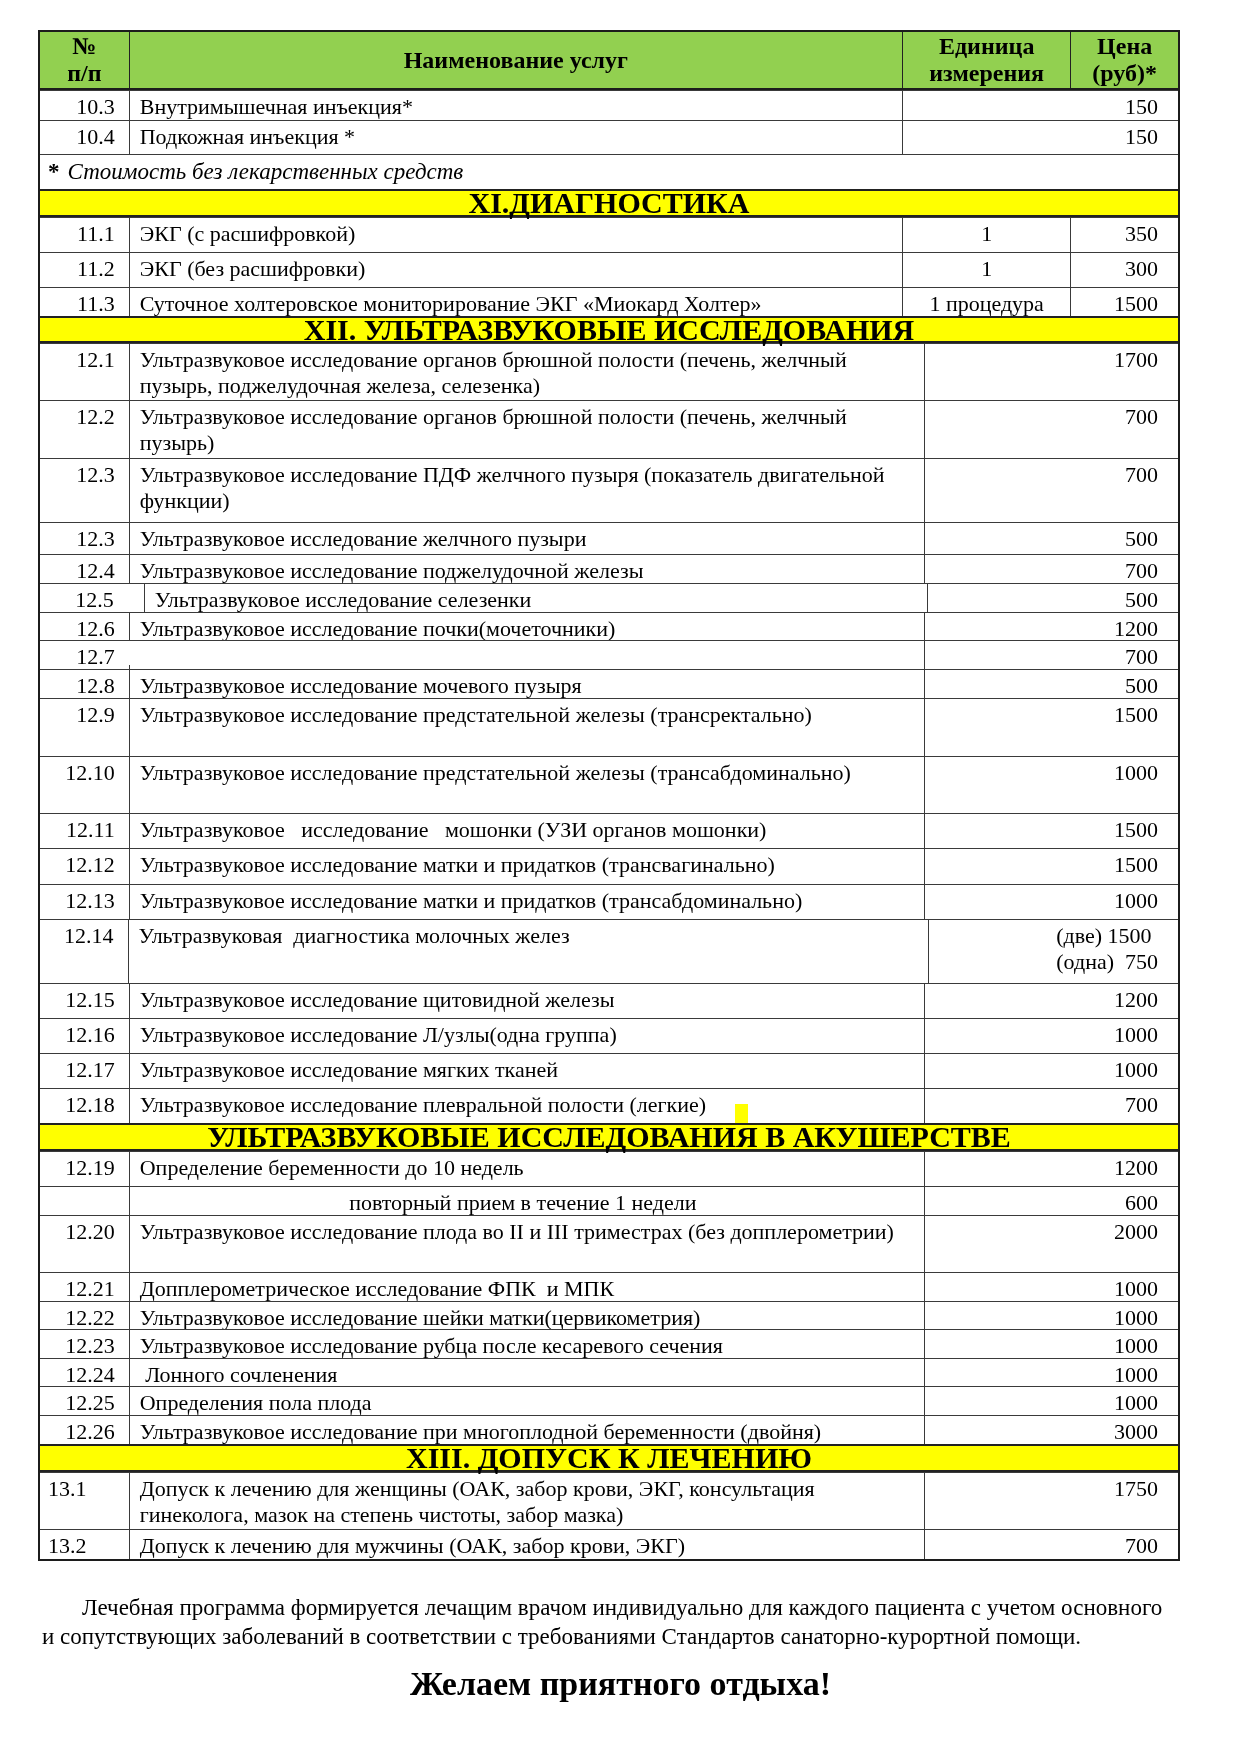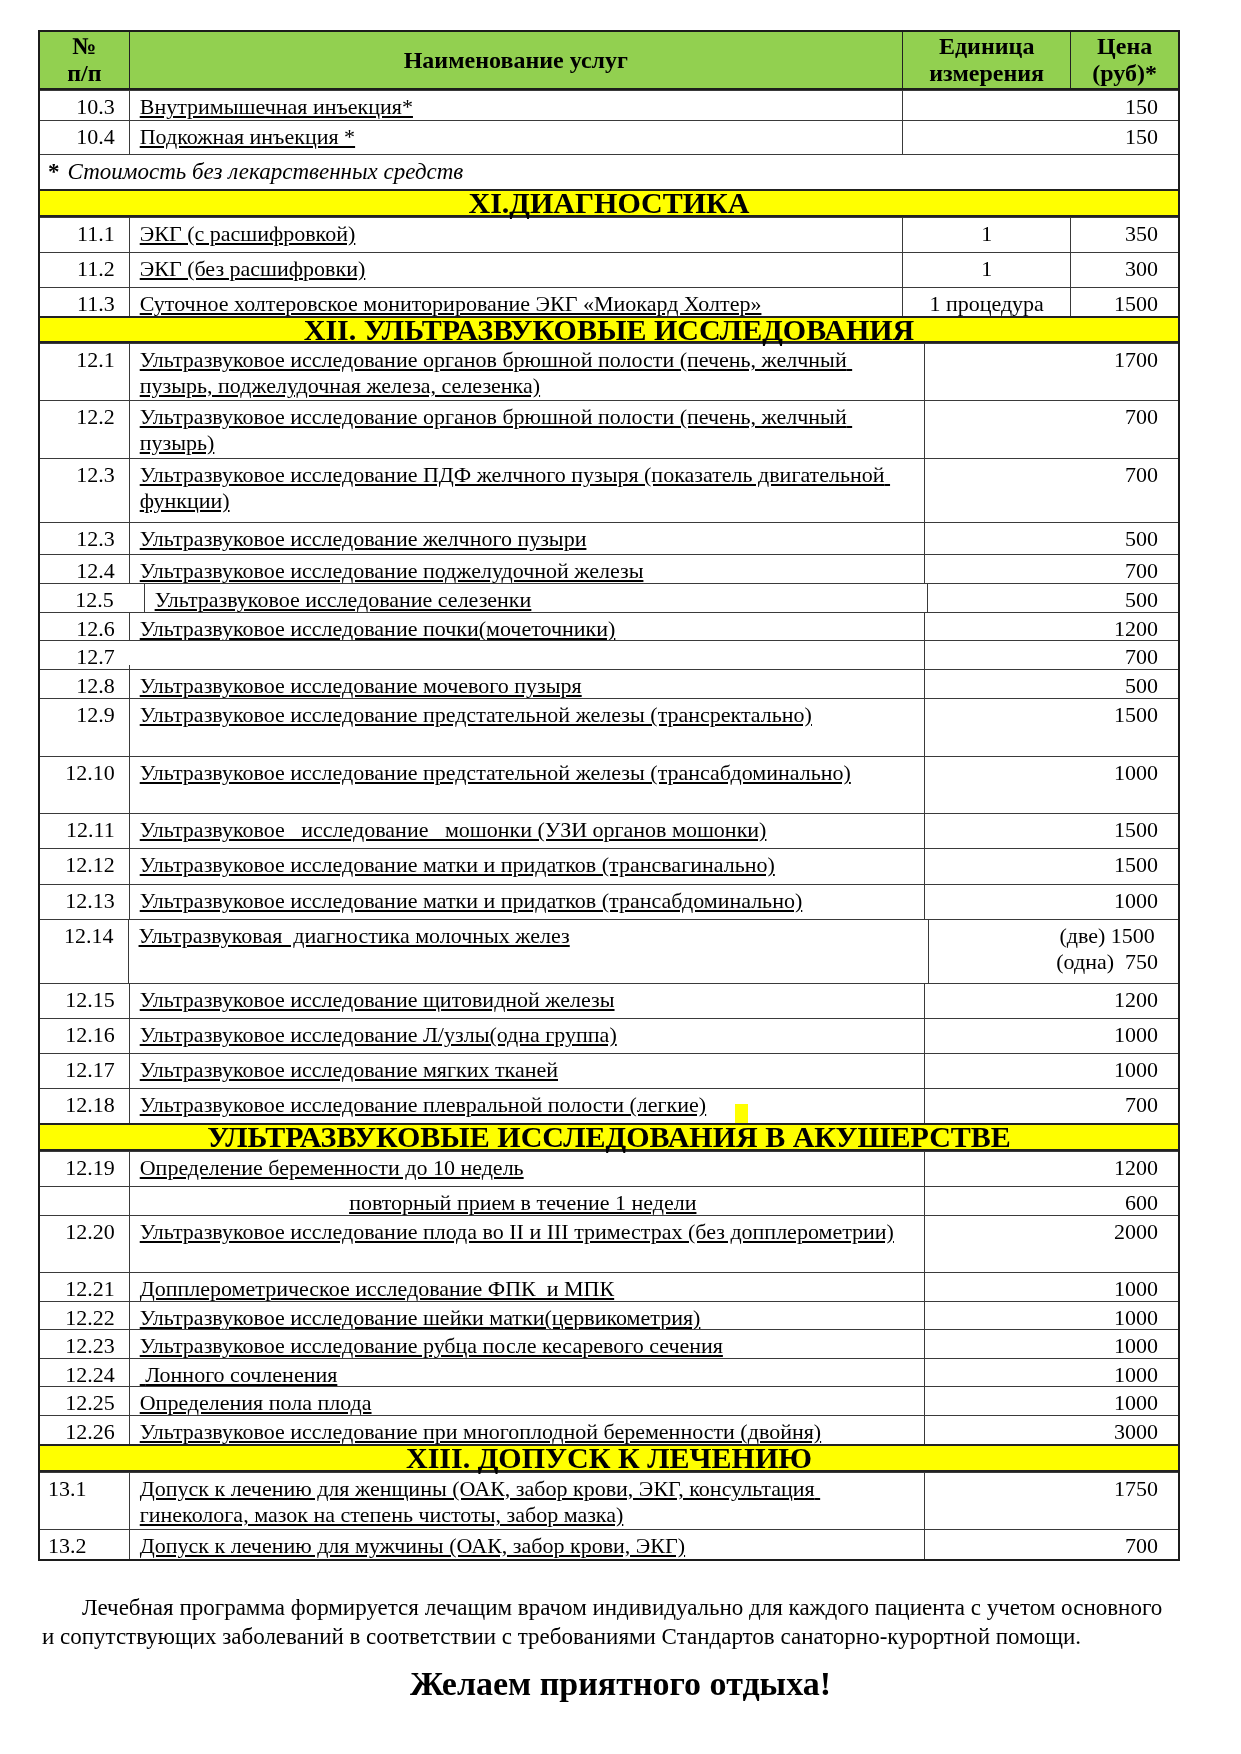--- a/index.html
+++ b/index.html
@@ -32,24 +32,24 @@
     align-items:flex-start;
     padding-top:3px;
     font-size:22px;
     line-height:26px;
     white-space:pre-wrap;
     overflow:hidden;
   }
   .cell + .cell{border-left:1px solid #3a3a3a;}
   .c-num{justify-content:flex-end;padding-right:14px;}
   .c-num.num-left{justify-content:flex-start;padding-left:8px;}
-  .c-name{padding-left:10px;padding-right:8px;text-decoration:underline;}
+  .c-name{padding-left:10px;padding-right:8px;}
   .c-name.centered{justify-content:center;padding-left:0;}
   .c-unit{justify-content:center;}
-  .c-price{justify-content:flex-end;padding-right:20px;text-align:center;}
+  .c-price{justify-content:flex-end;padding-right:20px;text-align:left;}
   
   .row.hdr{background:#92D050;border-bottom:2px solid #1c1c1c;}
   .row.hdr .cell{
     align-items:center;justify-content:center;
     font-weight:bold;font-size:24px;line-height:27px;
     text-align:center;padding:0;
   }
   .row.hdr .cell + .cell{border-left:1px solid #222;}
   
   .row.band{

